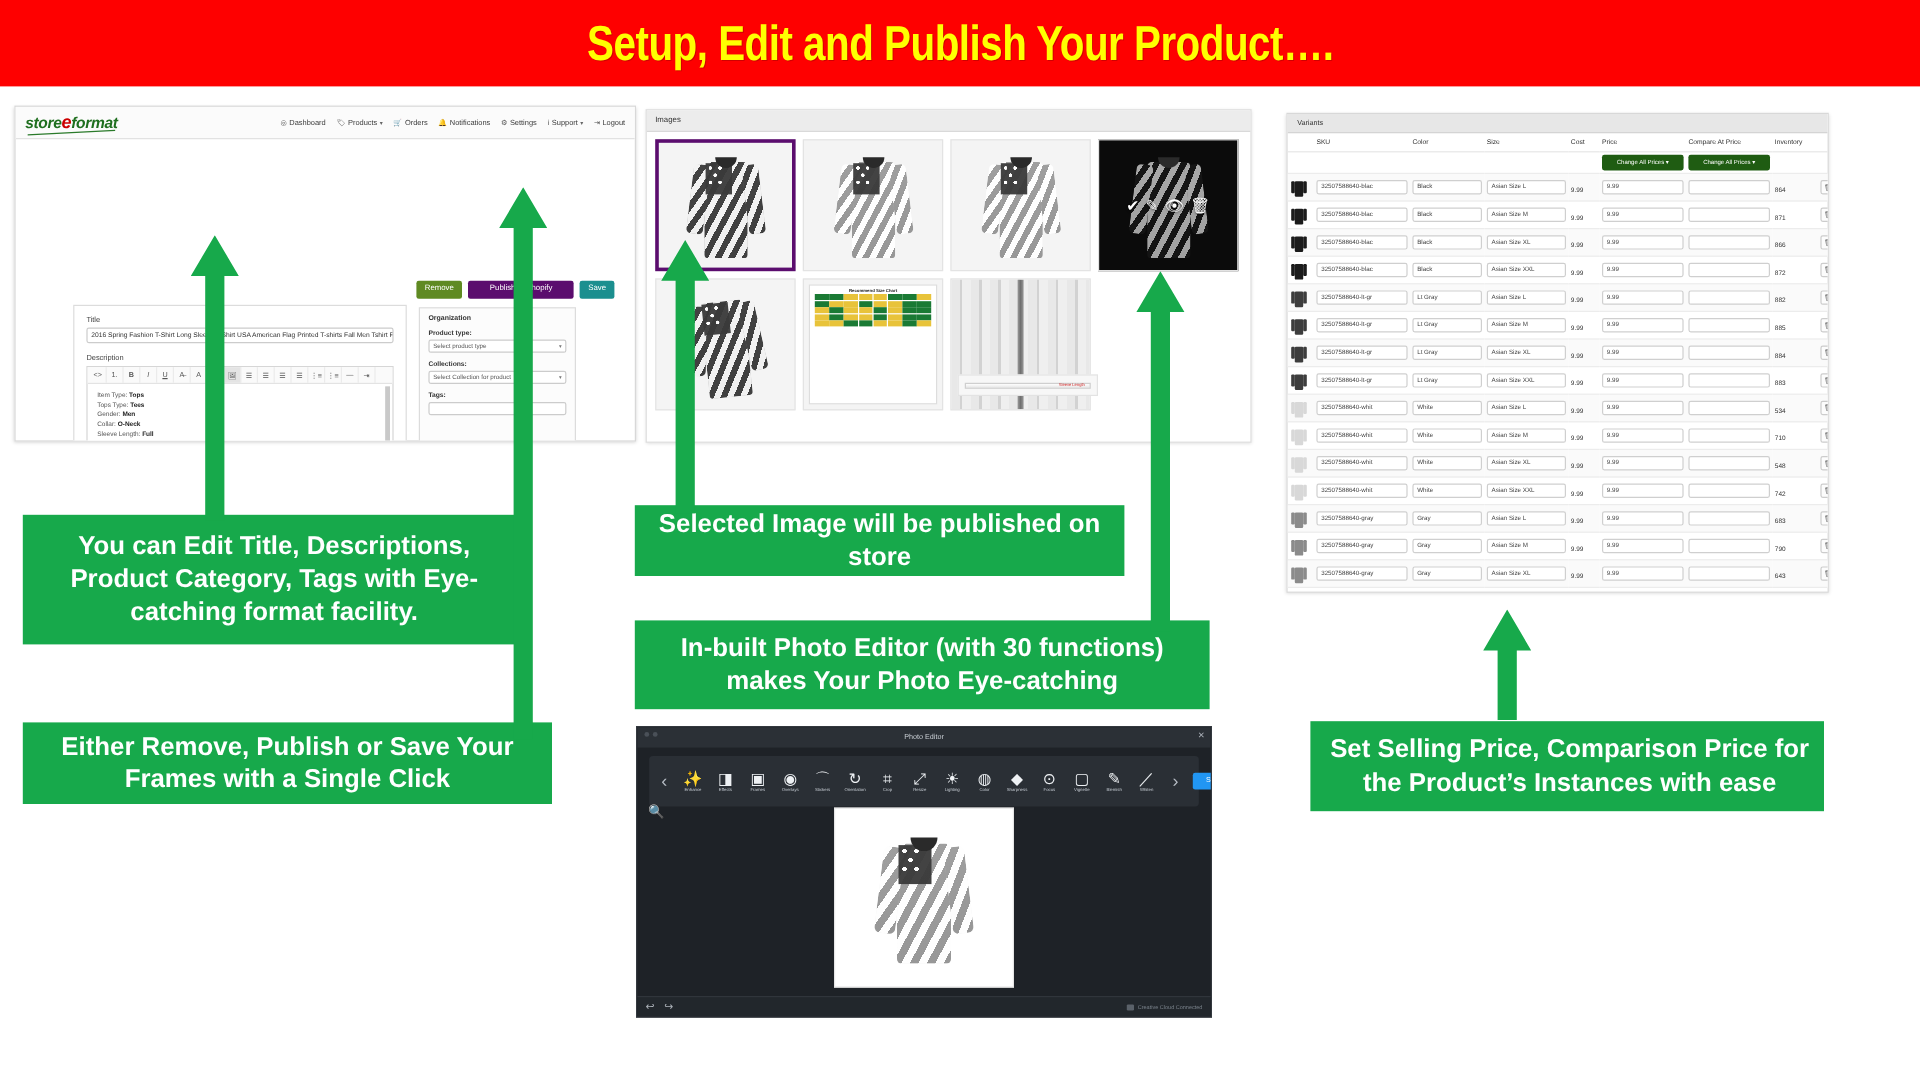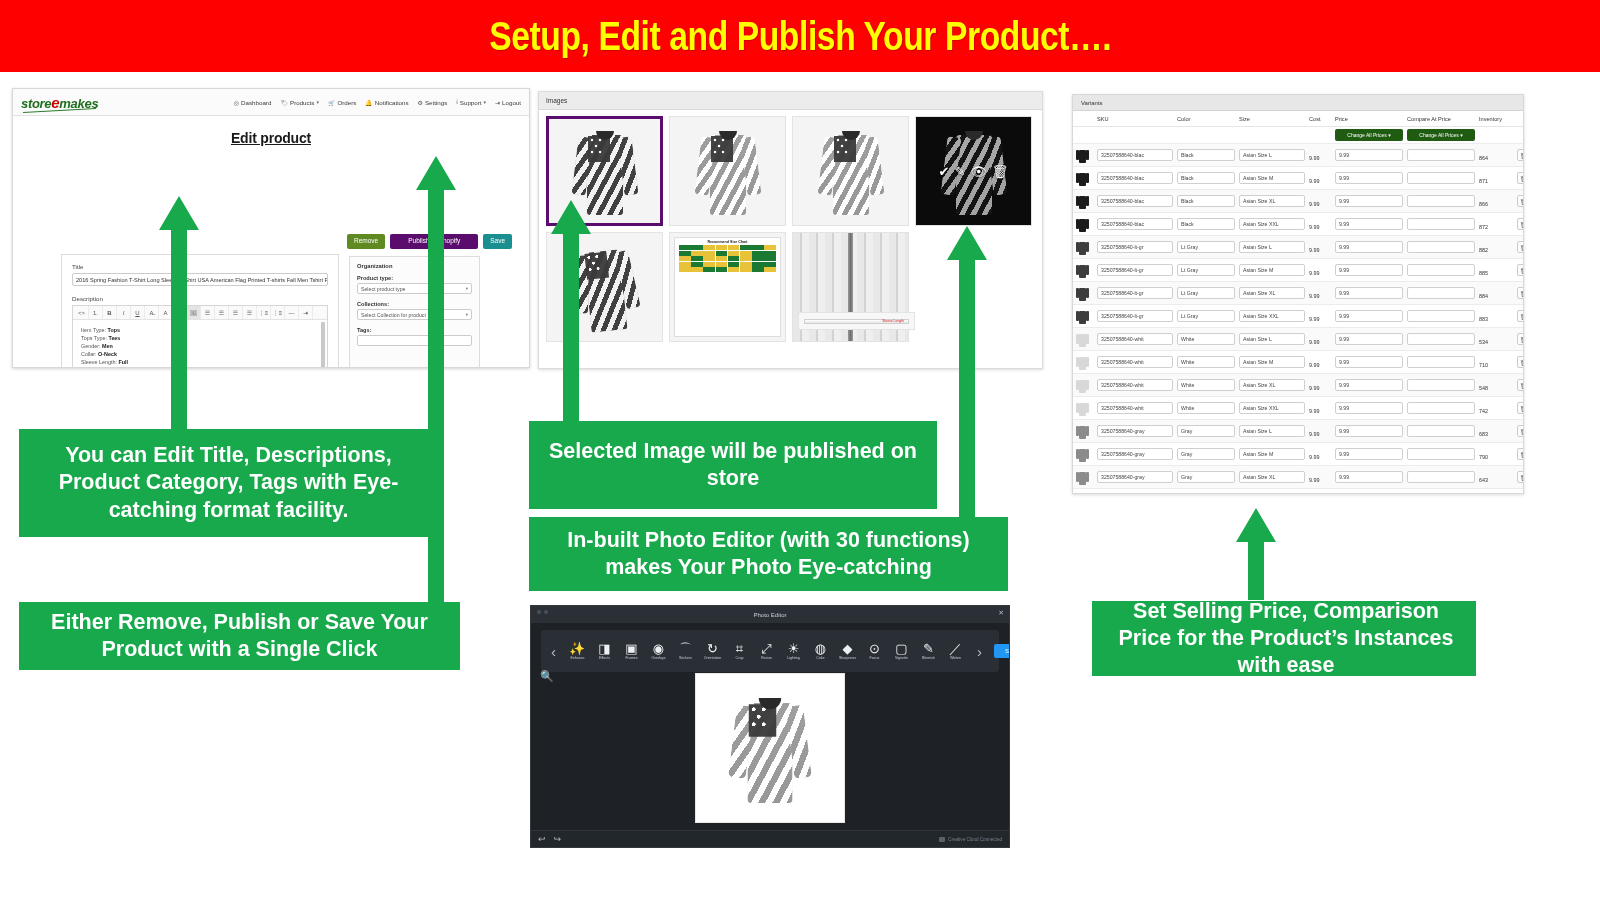--- a/index.html
+++ b/index.html
@@ -324,23 +324,23 @@
     background: #17a94b;
     color: #ffffff;
     font-weight: bold;
     text-align: center;
     display: flex; align-items: center; justify-content: center;
     line-height: 1.27;
     padding: 8px 12px;
   }
   .c1 { left: 19px;   top: 429px; width: 419px; height: 108px; font-size: 21.5px; }
   .c2 { left: 19px;   top: 602px; width: 441px; height: 68px;  font-size: 21.5px; }
-  .c3 { left: 529px;  top: 421px; width: 408px; height: 88px;  font-size: 21.5px; }
+  .c3 { left: 529px;  top: 421px; width: 408px; height: 59px;  font-size: 21.5px; }
   .c4 { left: 529px;  top: 517px; width: 479px; height: 74px;  font-size: 21.5px; }
-  .c5 { left: 1092px; top: 601px; width: 384px; height: 75px;  font-size: 21.5px; padding-left: 16px; }
+  .c5 { left: 1092px; top: 601px; width: 428px; height: 75px;  font-size: 21.5px; padding-left: 16px; }
 
   
   .arrow { position: absolute; }
   .arrow svg { display: block; }
 
   
   .photo-editor {
     position: absolute; left: 530px; top: 605px;
     width: 480px; height: 243px;
     background: #1e2227;
@@ -401,21 +401,21 @@
 </head>
 <body>
 
 <div class="banner">
   <div class="banner-title">Setup, Edit and Publish Your Product….</div>
 </div>
 
 <div class="panel-edit">
 
   <div class="navbar">
-    <div class="logo"><span>store</span><span class="x">e</span><span>makes</span></div>
+    <div class="logo"><span>store</span><span class="x">e</span><span>format</span></div>
     <div class="nav-items">
       <div class="nav-item">
           <span class="nav-ico">◎</span>
           <span>Dashboard</span>
         </div>
       <div class="nav-item">
           <span class="nav-ico">🏷</span>
           <span>Products</span>
           <span class="caret">▾</span>
         </div>
@@ -436,21 +436,20 @@
           <span>Support</span>
           <span class="caret">▾</span>
         </div>
       <div class="nav-item">
           <span class="nav-ico">⇥</span>
           <span>Logout</span>
         </div>
     </div>
   </div>
 
-  <div class="edit-title">Edit product</div>
 
   <div class="btn-row">
     <div class="btn btn-remove">Remove</div>
     <div class="btn btn-publish">Publish to Shopify</div>
     <div class="btn btn-save">Save</div>
   </div>
 
   <div class="form-left">
     <div class="field-label">Title</div>
     <div class="title-input">2016 Spring Fashion T-Shirt Long Sleeve T Shirt USA American Flag Printed T-shirts Fall Men Tshirt Fitness C</div>
@@ -1148,21 +1147,21 @@
           <td class="col-price"></td>
           <td class="col-cmp"></td>
           <td class="col-inv"></td>
           <td class="col-del"></td>
         </tr>
       </tbody>
   </table>
 </div>
 
 <div class="callout c1">You can Edit Title,  Descriptions, Product Category, Tags with Eye-catching format facility.</div>
-<div class="callout c2">Either Remove, Publish or Save Your Product with a Single Click</div>
+<div class="callout c2">Either Remove, Publish or Save Your Frames with a Single Click</div>
 <div class="callout c3">Selected Image will be published on store</div>
 <div class="callout c4">In-built Photo Editor (with 30 functions) makes Your Photo Eye-catching</div>
 <div class="callout c5">Set Selling Price, Comparison Price for the Product’s Instances with ease</div>
 
 <div class="arrow" style="left:158px; top:196px;">
   <svg width="42" height="238" viewBox="0 0 42 238">
       <path d="M21 0 L41 34 L29 34 L29 238 L13 238 L13 34 L1 34 Z" fill="#17a94b"></path>
     </svg>
 </div>
 <div class="arrow" style="left:415px; top:156px;">

